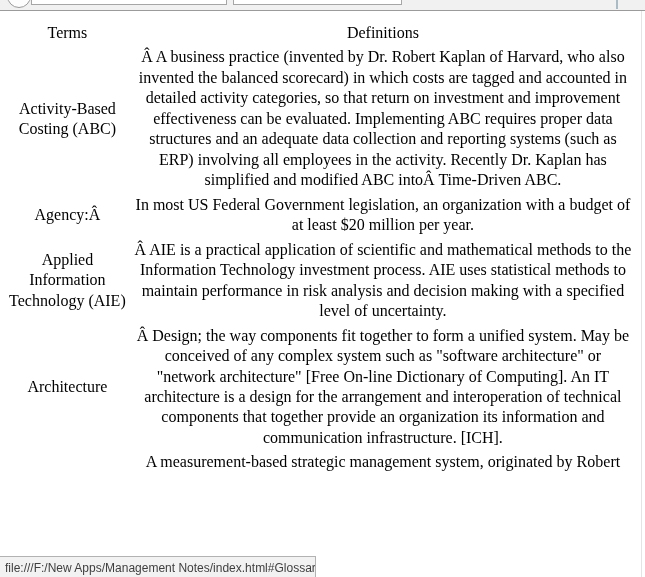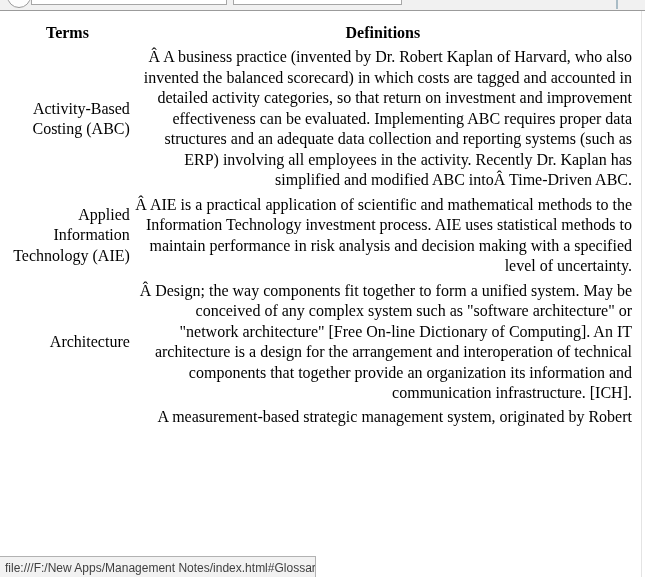--- a/index.html
+++ b/index.html
@@ -26,22 +26,22 @@
   .page-right-border { position:absolute; left:641px; top:11px; height:566px; width:1px; background:#e4e4e4; }
 
   
   .content { position:absolute; top:11px; left:0; width:645px; }
   table.glossary {
     margin:10px 0 0 3px; border-collapse:collapse; table-layout:fixed;
     width:631px; font-size:16px; line-height:1.28; color:#000;
   }
   table.glossary col.c-term { width:128px; }
   table.glossary col.c-def  { width:499px; }
-  table.glossary th { font-weight:bold; text-align:center; padding:2px; }
-  table.glossary td { vertical-align:middle; padding:2px; text-align:right;font-family:Liberation Serif, serif; }
+  table.glossary th { font-weight:normal; text-align:center; padding:2px; }
+  table.glossary td { vertical-align:middle; padding:2px; text-align:center;font-family:Liberation Serif, serif; }
   td.def-cell { }
 
   
   .status-tooltip {
     position:absolute; left:0; top:556px; width:306px; height:24px;
     background:#f2f2f2; border:1px solid #b2b2b2; border-left:none;
     font-family:"Liberation Sans", sans-serif; font-size:12px; color:#3f3f3f;
     padding:4px 4px 0 5px; white-space:nowrap; overflow:hidden; z-index:5;
   }
 </style>
@@ -66,20 +66,24 @@
     <tbody>
         <tr>
       <th>Terms</th>
       <th>Definitions</th>
     </tr>
     <tr>
       <td class="term-cell">Activity-Based Costing (ABC)</td>
       <td class="def-cell">Â A business practice (invented by Dr. Robert Kaplan of Harvard, who also invented the balanced scorecard) in which costs are tagged and accounted in detailed activity categories, so that return on investment and improvement effectiveness can be evaluated. Implementing ABC requires proper data structures and an adequate data collection and reporting systems (such as ERP) involving all employees in the activity. Recently Dr. Kaplan has simplified and modified ABC intoÂ Time-Driven ABC.</td>
     </tr>
     <tr>
+      <td class="term-cell">Agency:Â</td>
+      <td class="def-cell">In most US Federal Government legislation, an organization with a budget of at least $20 million per year.</td>
+    </tr>
+    <tr>
       <td class="term-cell">Applied Information Technology (AIE)</td>
       <td class="def-cell">Â AIE is a practical application of scientific and mathematical methods to the Information Technology investment process. AIE uses statistical methods to maintain performance in risk analysis and decision making with a specified level of uncertainty.</td>
     </tr>
     <tr>
       <td class="term-cell">Architecture</td>
       <td class="def-cell">Â Design; the way components fit together to form a unified system. May be conceived of any complex system such as "software architecture" or "network architecture" [Free On-line Dictionary of Computing]. An IT architecture is a design for the arrangement and interoperation of technical components that together provide an organization its information and communication infrastructure. [ICH].</td>
     </tr>
     <tr>
       <td class="term-cell"></td>
       <td class="def-cell">

